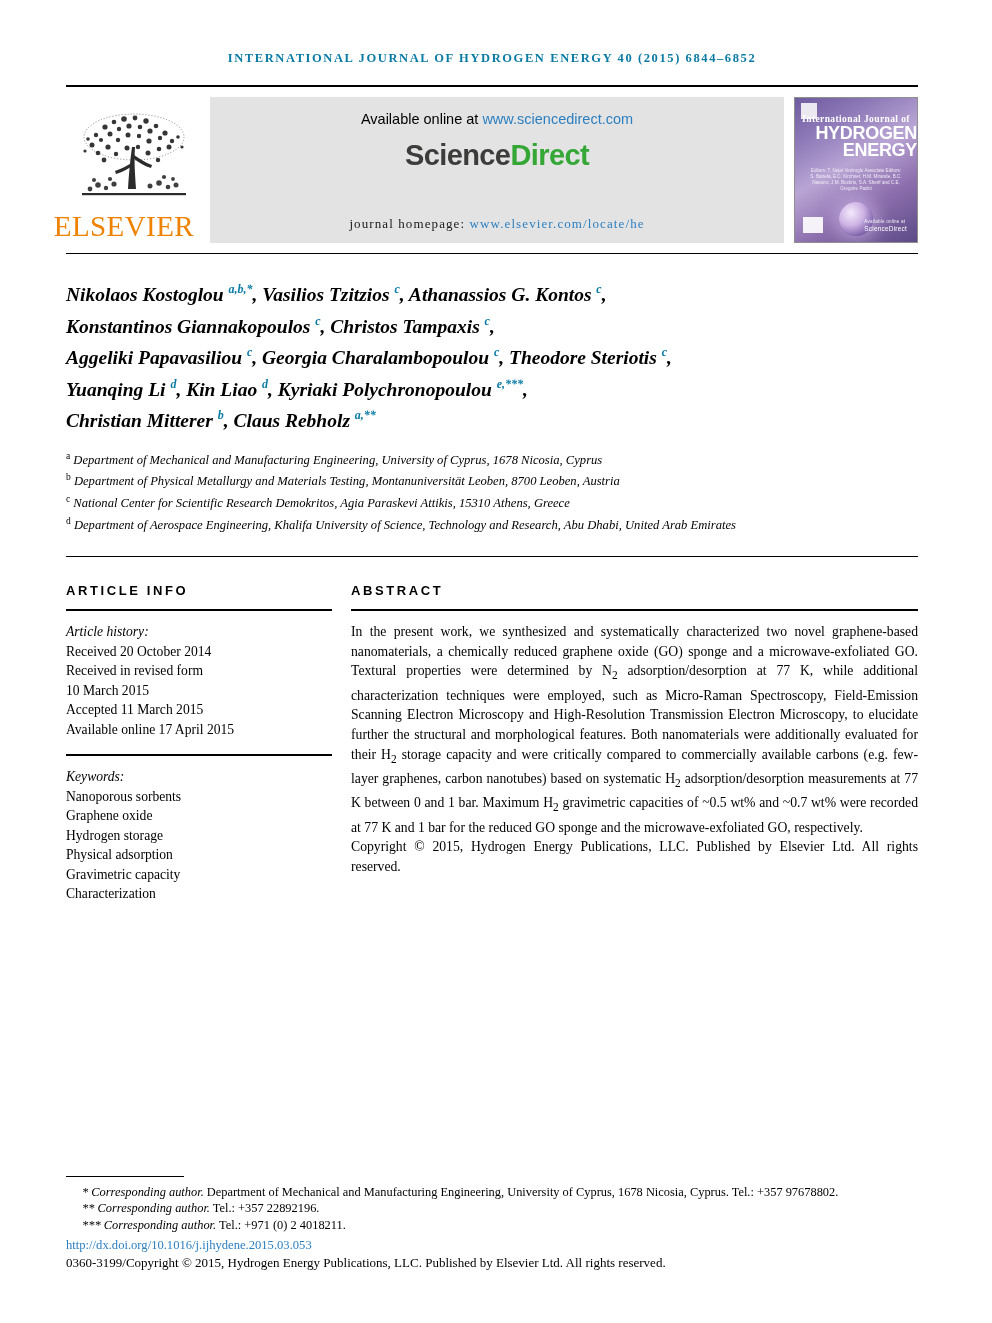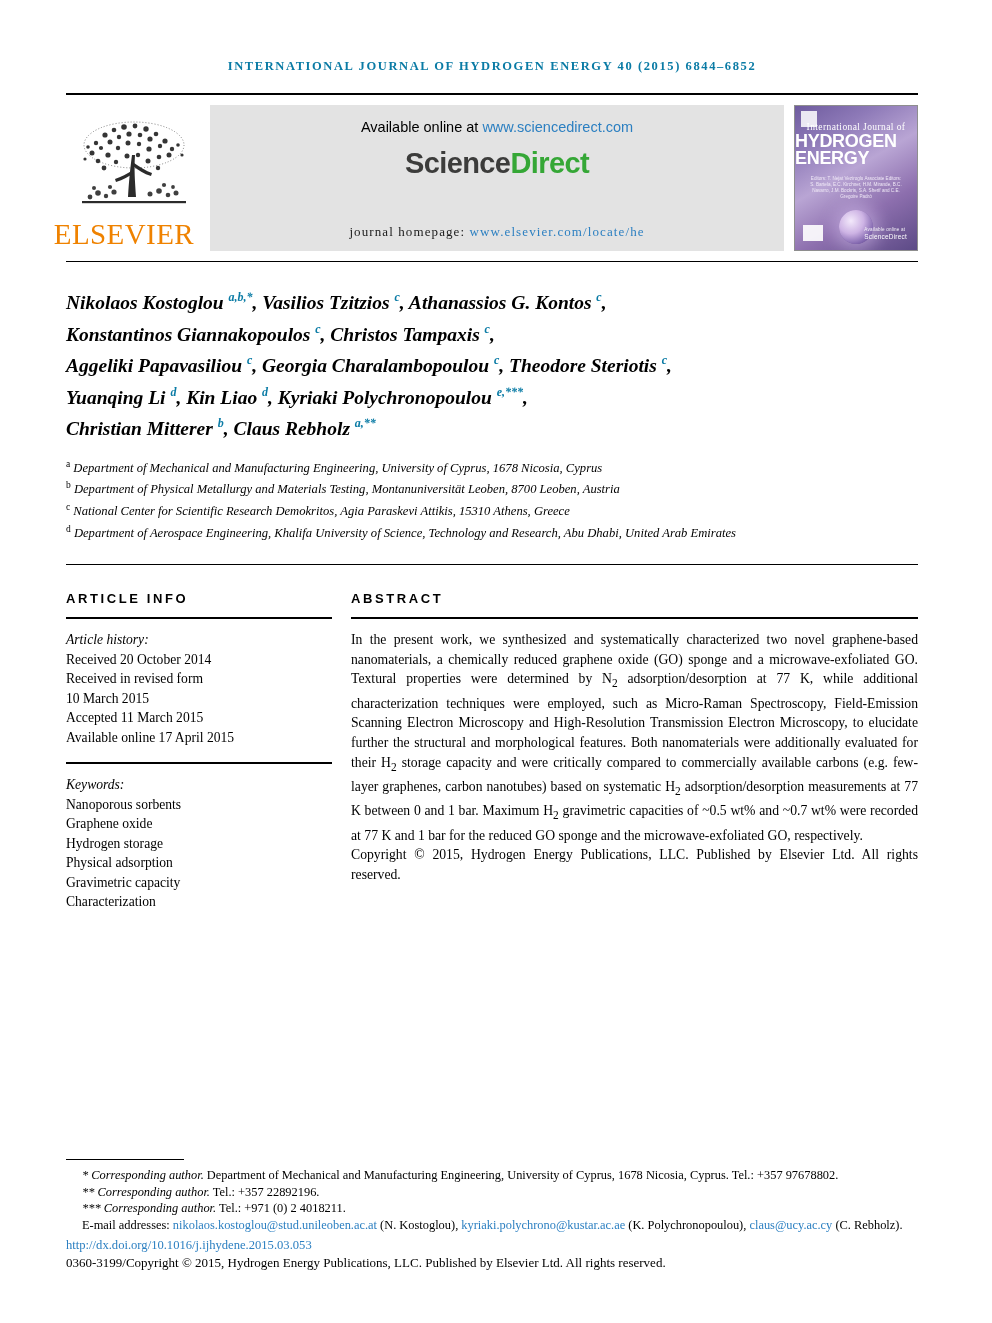--- a/index.html
+++ b/index.html
@@ -13,21 +13,21 @@
     font-family: "Liberation Serif", serif;
     color: #000;
     position: relative;
     overflow: hidden;
   }
   .page {
     position: relative;
     width: 984px;
     height: 1323px;
     box-sizing: border-box;
-    padding: 12px 66px;
+    padding: 4px 66px;
   }
 
   
   .runhead {
     text-align: center;
     color: #0a7ba5;
     font-family: "Liberation Serif", serif;
     font-size: 12.5px;
     letter-spacing: 1.6px;
     font-weight: 600;
@@ -109,25 +109,25 @@
     background: linear-gradient(150deg,#6e5b9e 0%, #8e7ab8 22%, #b9a5d4 45%, #8d6fae 70%, #5c4a86 100%);
   }
   .cover-top-logo {
     position:absolute; left:6px; top:5px; width:16px; height:16px;
     background:#fff; opacity:.85;
   }
   .cover-t1 {
     position: absolute; top: 16px; left: 0; right: 0;
     text-align: center; color: #fff;
     font-family: "Liberation Serif", serif;
-    font-size: 9.5px; letter-spacing: .4px;
+    font-size: 9.5px; letter-spacing: .4px; font-weight: bold;
   }
   .cover-t2 {
     position: absolute; top: 27px; left: 0; right: 0;
-    text-align: left; color: #fff;
+    text-align: right; color: #fff;
     font-family: "Liberation Sans", sans-serif;
     font-weight: bold; font-size: 18px; line-height: 17px;
     letter-spacing: -0.3px;
   }
   .cover-lines {
     position:absolute; top:70px; left:14px; right:14px;
     color:#f0e9f7; font-size:4.6px; line-height:6px;
     font-family:"Liberation Sans",sans-serif; text-align:center;
   }
   .cover-orb {
@@ -406,18 +406,17 @@
         <p class="copyright">Copyright © 2015, Hydrogen Energy Publications, LLC. Published by Elsevier Ltd. All rights reserved.</p>
       </div>
     </div>
   </div>
 
   <div class="footnotes">
     <div class="fn-rule"></div>
     <div class="fn fn-ind"><span class="ital">* Corresponding author.</span> Department of Mechanical and Manufacturing Engineering, University of Cyprus, 1678 Nicosia, Cyprus. Tel.: +357 97678802.</div>
     <div class="fn fn-ind"><span class="ital">** Corresponding author.</span> Tel.: +357 22892196.</div>
     <div class="fn fn-ind"><span class="ital">*** Corresponding author.</span> Tel.: +971 (0) 2 4018211.</div>
-    <div class="fn fn-ind"><span>E-mail addresses:</span> <a class="link" href="#">nikolaos.kostoglou@stud.unileoben.ac.at</a> <span>(N. Kostoglou)</span>, <a class="link" href="#">kyriaki.polychrono@kustar.ac.ae</a> <span>(K. Polychronopoulou)</span>, <a class="link" href="#">claus@ucy.ac.cy</a> <span>(C. Rebholz).</span></div>
     <div class="doi">http://dx.doi.org/10.1016/j.ijhydene.2015.03.053</div>
     <div class="issn">0360-3199/Copyright © 2015, Hydrogen Energy Publications, LLC. Published by Elsevier Ltd. All rights reserved.</div>
   </div>
 
 </div>
 
 </body></html>

